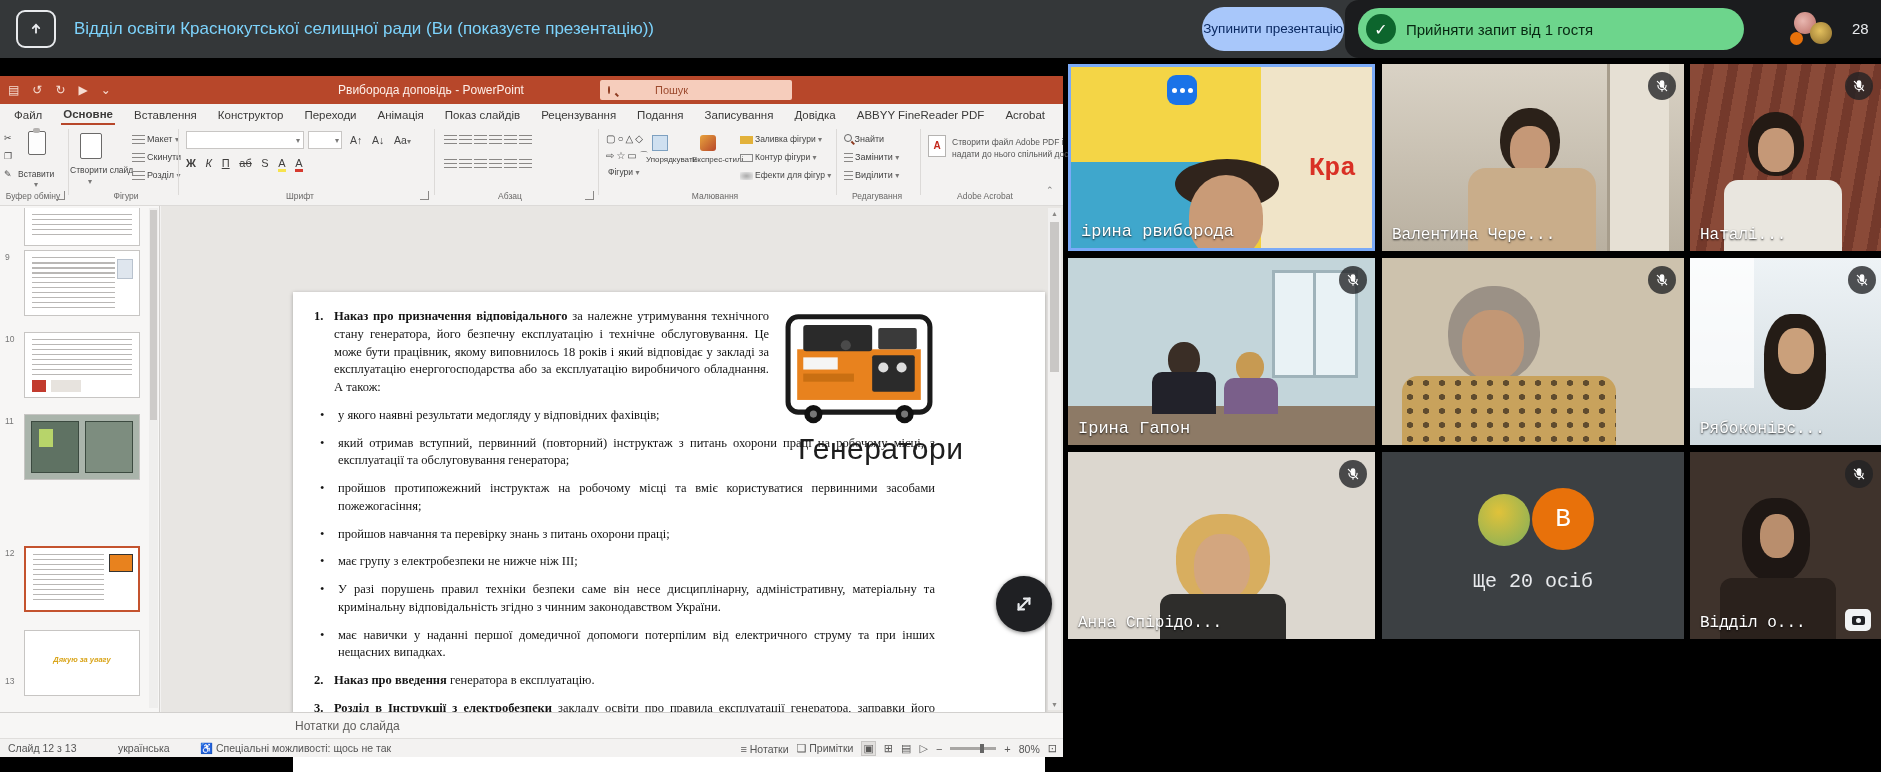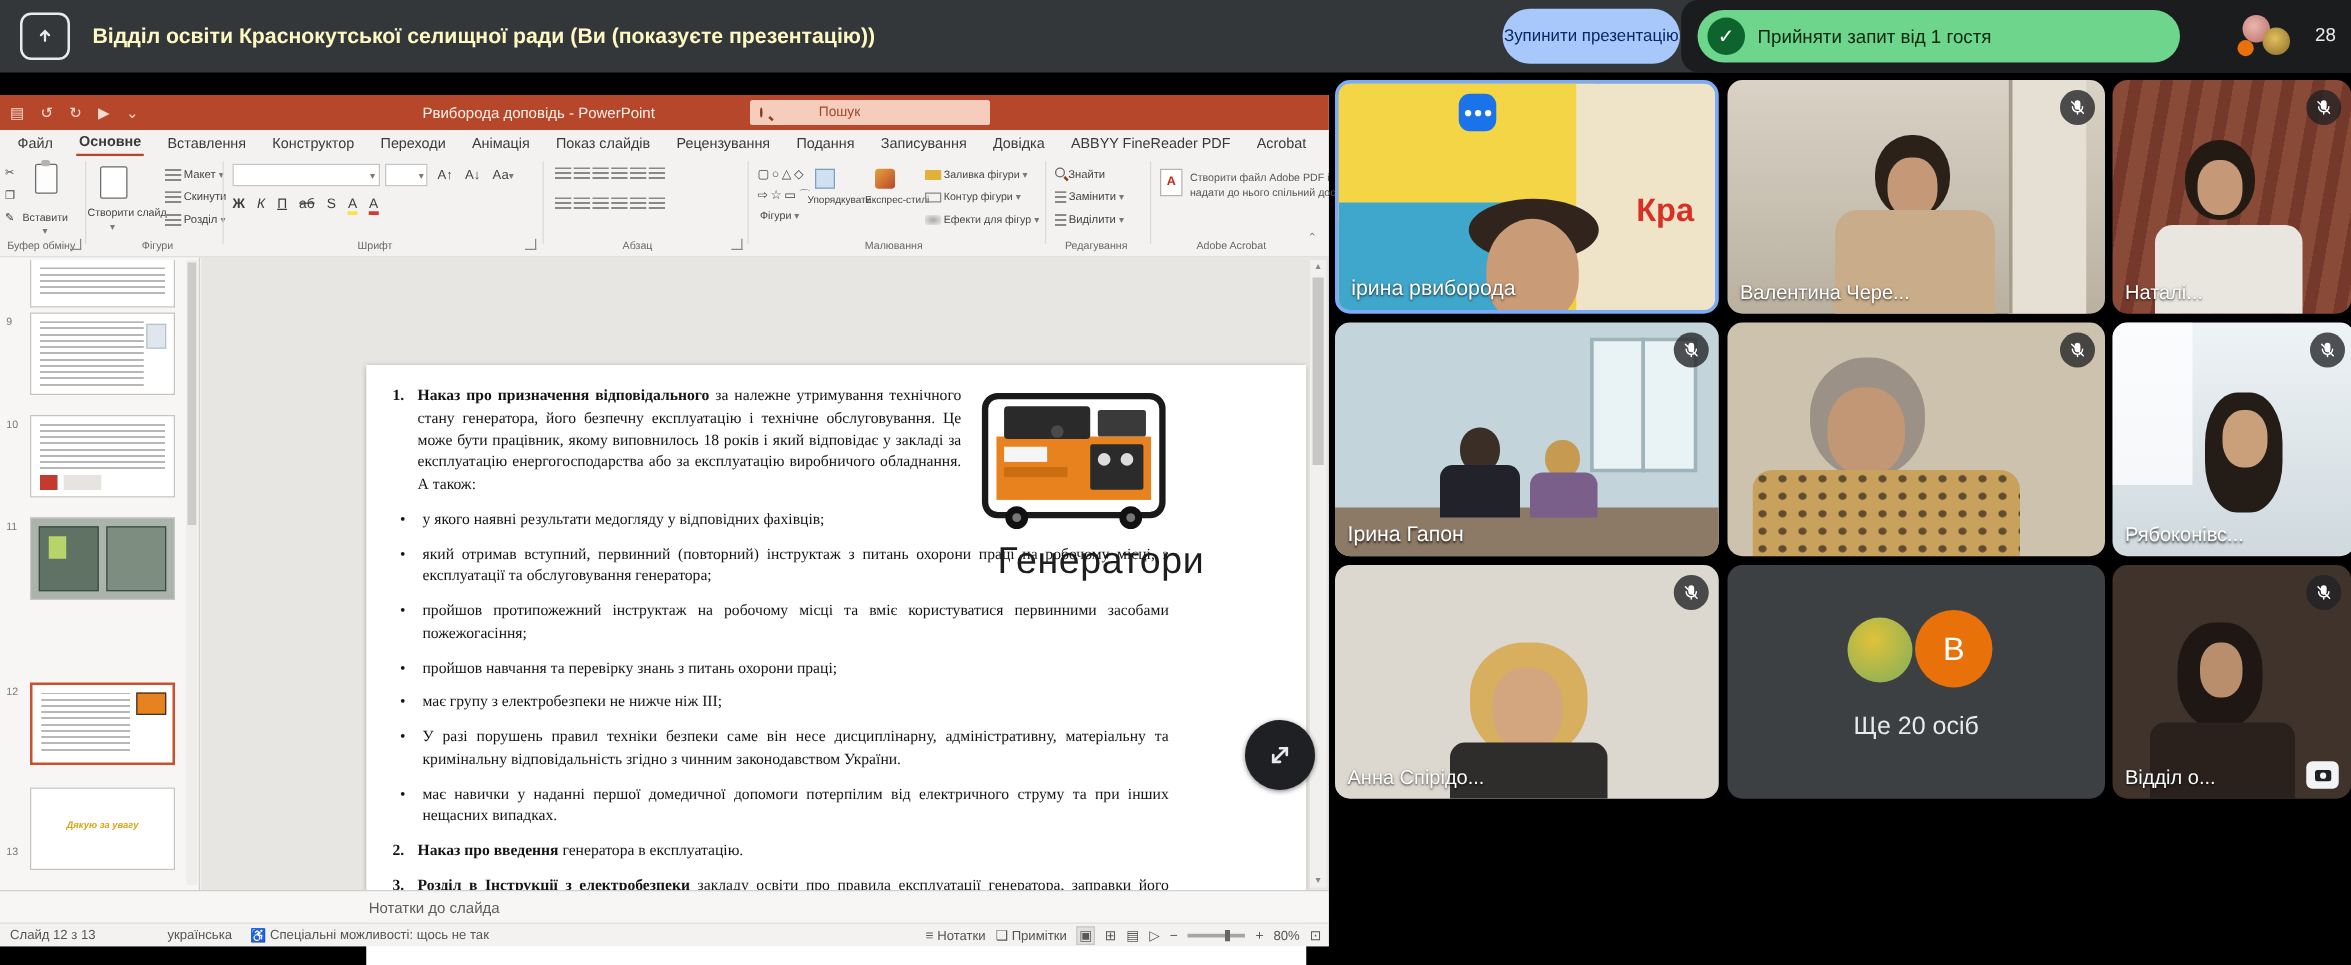--- a/index.html
+++ b/index.html
@@ -4,21 +4,21 @@
 <style>
   * { margin:0; padding:0; box-sizing:border-box; }
   html,body { width:1881px; height:772px; overflow:hidden; background:#000;
               font-family:"Liberation Sans", sans-serif; }
   .abs { position:absolute; }
 
   
   #meet-bar { position:absolute; left:0; top:0; width:1881px; height:58px; background:#343739; z-index:50; }
   #meet-right-panel { position:absolute; left:1345px; top:0; width:536px; height:58px; background:#1b1c1e; border-radius:14px 0 0 14px; }
   #present-chip { position:absolute; left:16px; top:10px; width:40px; height:38px; border:2.5px solid #e8eaed; border-radius:9px; display:flex; align-items:center; justify-content:center; }
-  #meet-title { position:absolute; left:74px; top:0; height:40px; line-height:58px; color:#fef9c3; font-size:17px; white-space:nowrap;font-weight:bold; }
+  #meet-title { position:absolute; left:74px; top:0; height:40px; line-height:58px; color:#7dd3fc; font-size:17px; white-space:nowrap; }
   #stop-btn { position:absolute; left:1202px; top:7px; width:142px; height:44px; border-radius:22px; background:#a8c7fa; color:#0b2a63; font-size:13.5px; display:flex; align-items:center; justify-content:center; text-align:center; line-height:1.25; cursor:pointer; }
   #admit-btn { position:absolute; left:1358px; top:8px; width:386px; height:42px; border-radius:21px; background:#6dd58c; display:flex; align-items:center; gap:10px; padding-left:8px; cursor:pointer; }
   #admit-check { width:30px; height:30px; border-radius:50%; background:#0d652d; color:#fff; display:flex; align-items:center; justify-content:center; font-size:16px; }
   #admit-label { color:#072711; font-size:15px; }
   #avatar-cluster { position:absolute; left:1792px; top:12px; width:52px; height:36px; }
   .avc { position:absolute; border-radius:50%; }
   #participant-count { position:absolute; left:1852px; top:0; height:58px; line-height:58px; color:#e8eaed; font-size:15px; }
 
   
   #ppt { position:absolute; left:0; top:76px; width:1063px; height:681px; background:#f3f2f1; }
@@ -76,21 +76,21 @@
   .st { position:absolute; top:3px; white-space:nowrap; cursor:pointer; }
   #status-right { position:absolute; right:6px; top:0; height:19px; display:flex; align-items:center; gap:8px; white-space:nowrap; }
   .vicon { font-size:11px; color:#5a5958; cursor:pointer; }
   .vicon.on { background:#e2e0de; border:1px solid #c8c6c4; padding:0 1px; }
   #zoom-slider { width:46px; height:3px; background:#a8a6a4; position:relative; cursor:pointer; }
   #zoom-knob { position:absolute; left:30px; top:-3px; width:4px; height:9px; background:#666; }
 
   #expand-fab { position:absolute; left:996px; top:576px; width:56px; height:56px; border-radius:50%; background:#1f2023; display:flex; align-items:center; justify-content:center; cursor:pointer; z-index:40; box-shadow:0 1px 4px rgba(0,0,0,.5); }
 
   
-  .tile { position:absolute; border-radius:12px; overflow:hidden; cursor:pointer; }
+  .tile { position:absolute; border-radius:0; overflow:hidden; cursor:pointer;font-family:Liberation Mono, monospace; }
   .vname { position:absolute; left:10px; bottom:7px; color:#fff; font-size:16px; text-shadow:0 1px 2px rgba(0,0,0,.85); z-index:5; }
   .micoff { position:absolute; right:8px; top:8px; width:28px; height:28px; border-radius:50%; background:rgba(32,33,36,.78); display:flex; align-items:center; justify-content:center; z-index:5; }
   .blob { position:absolute; }
   #speak-chip { position:absolute; left:96px; top:8px; width:30px; height:30px; border-radius:9px; background:#1a73e8; display:flex; align-items:center; justify-content:center; gap:3px; z-index:5; }
   #speak-chip i { width:5px; height:5px; border-radius:50%; background:#fff; }
   #t8-letter { position:absolute; left:150px; top:36px; width:62px; height:62px; border-radius:50%; background:#e8710a; color:#fff; font-size:26px; display:flex; align-items:center; justify-content:center; }
   #t8-label { position:absolute; left:0; top:118px; width:100%; text-align:center; color:#e8eaed; font-size:20px; }
   #cam-flip { position:absolute; right:10px; bottom:8px; width:26px; height:22px; background:#f1f3f4; border-radius:5px; display:flex; align-items:center; justify-content:center; }
   #cam-flip .cam { width:13px; height:9px; background:#202124; border-radius:2px; position:relative; }
   #cam-flip .cam::after { content:""; position:absolute; left:4px; top:2px; width:5px; height:5px; border-radius:50%; background:#f1f3f4; }
@@ -314,21 +314,21 @@
       <div class="scr-arrow" style="bottom:2px;">▼</div>
     </div>
   </div>
 
   <div id="notes-bar">
     <div id="notes-text">Нотатки до слайда</div>
   </div>
 
   <div id="status-bar">
     <div class="st" style="left:8px;">Слайд 12 з 13</div>
-    <div class="st" style="left:118px;margin-left:16px;">українська</div>
+    <div class="st" style="left:118px;">українська</div>
     <div class="st" style="left:200px;">♿</div>
     <div class="st" style="left:216px;">Спеціальні можливості: щось не так</div>
     <div id="status-right">
       <span><span class="vicon">≡</span> <span>Нотатки</span></span>
       <span><span class="vicon">❑</span> <span>Примітки</span></span>
       <span class="vicon on">▣</span>
       <span class="vicon">⊞</span>
       <span class="vicon">▤</span>
       <span class="vicon">▷</span>
       <span class="vicon">−</span>

